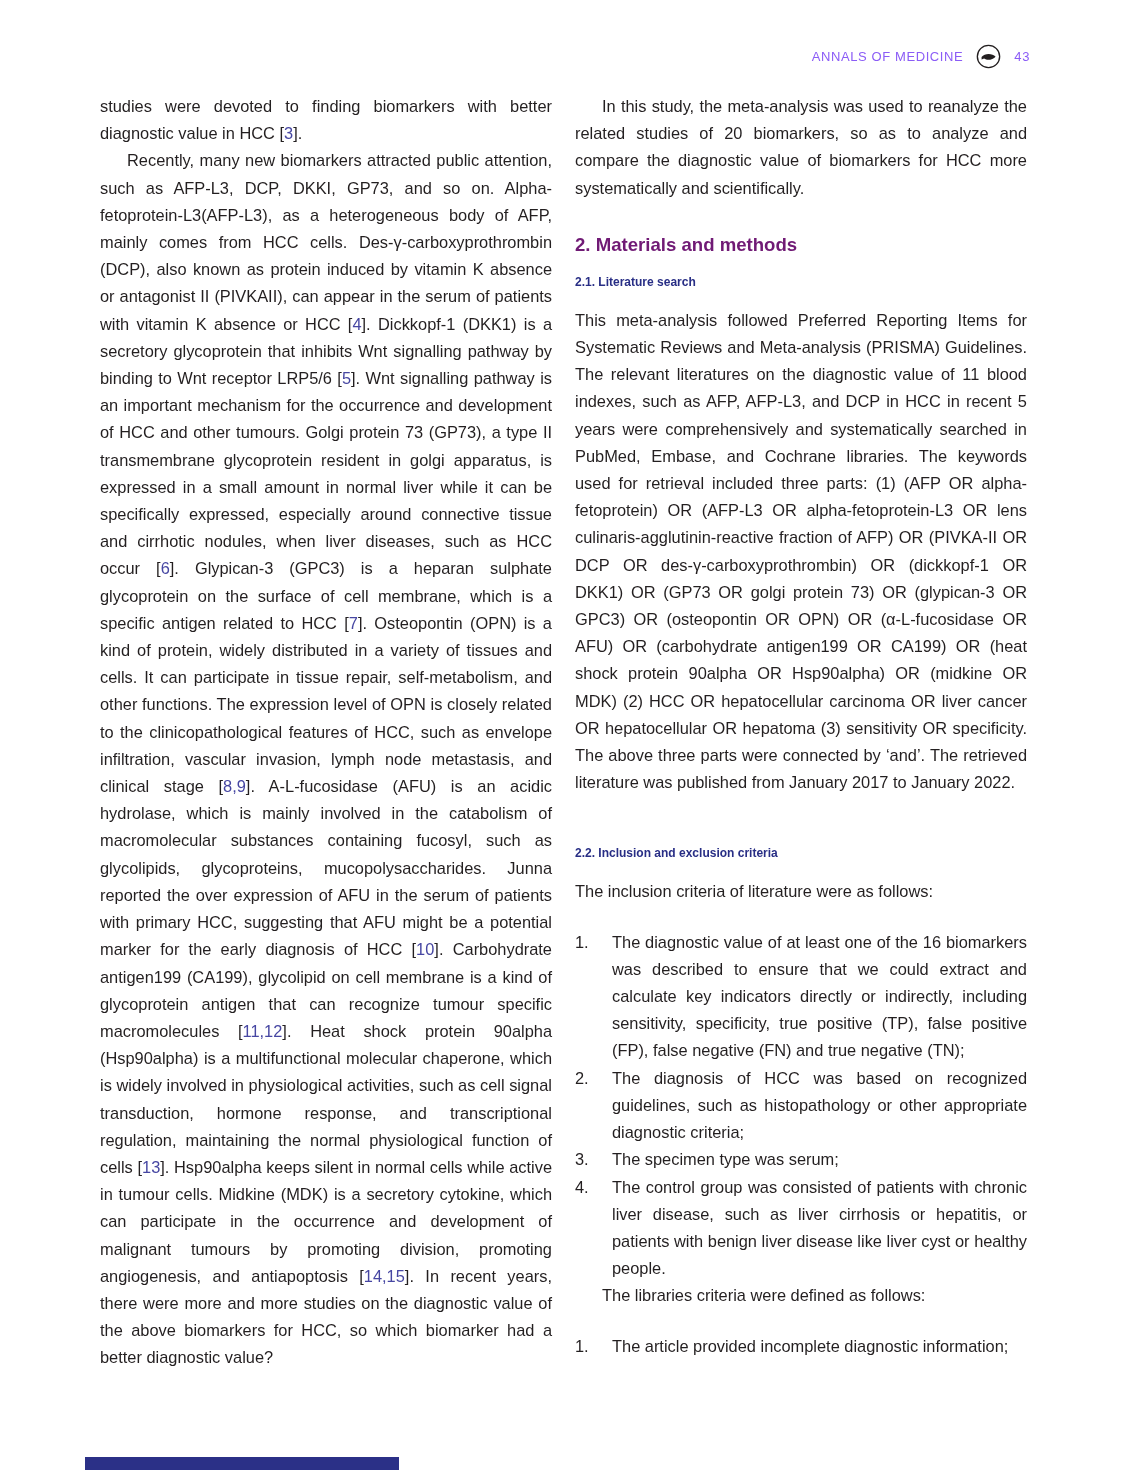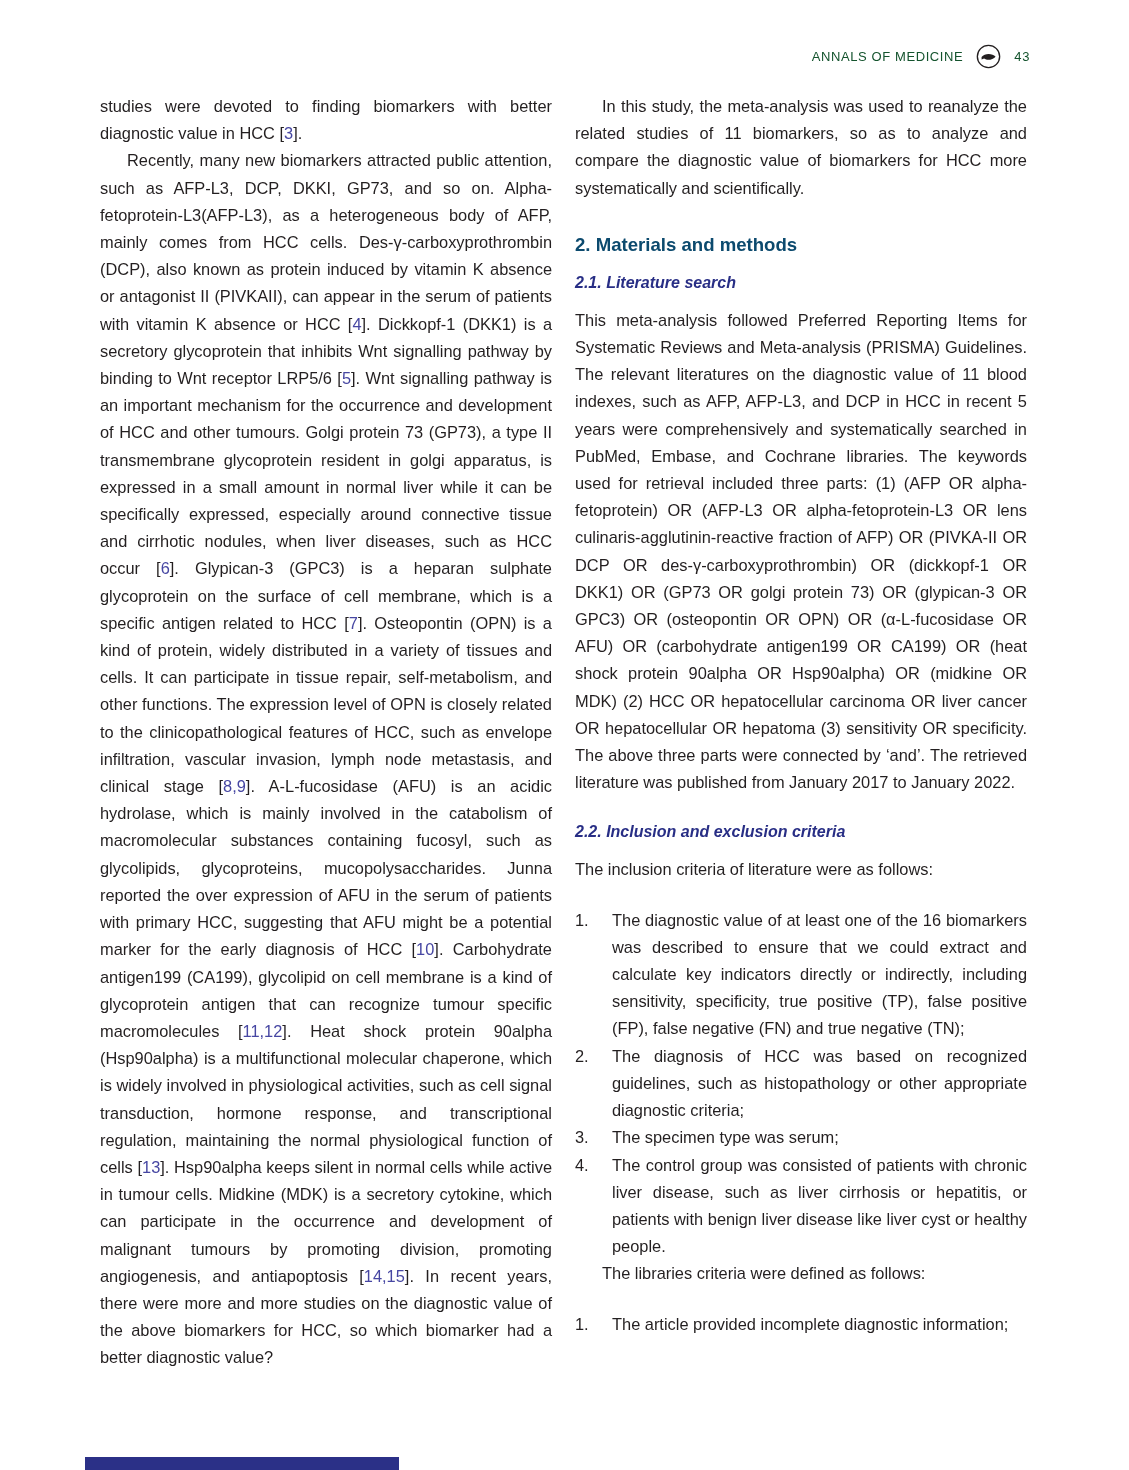--- a/index.html
+++ b/index.html
@@ -6,45 +6,45 @@
   body{
     width:1129px;height:1470px;position:relative;overflow:hidden;
     background:#ffffff;color:#231f20;
     font-family:"Liberation Sans","DejaVu Sans",sans-serif;
   }
   .page{position:absolute;inset:0;}
   
   .header-row{
     position:absolute;top:44px;left:100px;right:99px;
     display:flex;align-items:center;justify-content:flex-end;gap:13px;
-    font-size:13px;letter-spacing:.6px;color:#14532d;
+    font-size:13px;letter-spacing:.6px;color:#8b5cf6;
   }
   .journal-name{white-space:nowrap;}
   .logo{width:25px;height:25px;display:inline-block;flex:none;}
   .page-num{font-size:13px;}
   
   .columns{
     position:absolute;top:93px;left:100px;right:99px;
     display:flex;gap:23px;
   }
   .col{width:452px;flex:none;}
   p.bp{
     margin:0;font-size:16.4px;line-height:27.2px;text-align:justify;
     hyphens:auto;-webkit-hyphens:auto;color:#231f20;
   }
   p.indent{text-indent:27px;}
   h2.sec{
     margin:31px 0 8px 0;font-size:18.6px;line-height:24px;
-    color:#0c4a6e;font-weight:bold;
+    color:#701a75;font-weight:bold;
   }
   h3.subsec{
-    margin:14px 0 13px 0;font-size:16px;line-height:23px;
-    color:#282e85;font-weight:bold;font-style:italic;
+    margin:14px 0 13px 0;font-size:12px;line-height:23px;
+    color:#282e85;font-weight:bold;
   }
-  h3.subsec.gap-top{margin-top:24px;}
+  h3.subsec.gap-top{margin-top:46px;}
   .list-block{margin-top:23px;}
   .list-row{display:flex;font-size:16.4px;line-height:27.2px;}
   .list-num{flex:none;width:37px;}
   .list-text{flex:1;text-align:justify;hyphens:auto;-webkit-hyphens:auto;margin:0;}
   .mt-intro{margin-top:27px;}
   .ref{color:#4646a2;}
   
   .bottom-bar{
     position:absolute;left:85px;bottom:0;width:314px;height:13px;
     background:#2b3087;
@@ -67,21 +67,21 @@
   </div>
 
   <div class="columns">
 
     <div class="col">
       <p class="bp rich">studies were devoted to finding biomarkers with better diagnostic value in HCC [<span class="ref">3</span>].</p>
       <p class="bp rich indent">Recently, many new biomarkers attracted public attention, such as AFP-L3, DCP, DKKI, GP73, and so on. Alpha-fetoprotein-L3(AFP-L3), as a heterogeneous body of AFP, mainly comes from HCC cells. Des-γ-carboxyprothrombin (DCP), also known as protein induced by vitamin K absence or antagonist II (PIVKAII), can appear in the serum of patients with vitamin K absence or HCC [<span class="ref">4</span>]. Dickkopf-1 (DKK1) is a secretory glycoprotein that inhibits Wnt signalling pathway by binding to Wnt receptor LRP5/6 [<span class="ref">5</span>]. Wnt signalling pathway is an important mechanism for the occurrence and development of HCC and other tumours. Golgi protein 73 (GP73), a type II transmembrane glycoprotein resident in golgi apparatus, is expressed in a small amount in normal liver while it can be specifically expressed, especially around connective tissue and cirrhotic nodules, when liver diseases, such as HCC occur [<span class="ref">6</span>]. Glypican-3 (GPC3) is a heparan sulphate glycoprotein on the surface of cell membrane, which is a specific antigen related to HCC [<span class="ref">7</span>]. Osteopontin (OPN) is a kind of protein, widely distributed in a variety of tissues and cells. It can participate in tissue repair, self-metabolism, and other functions. The expression level of OPN is closely related to the clinicopathological features of HCC, such as envelope infiltration, vascular invasion, lymph node metastasis, and clinical stage [<span class="ref">8,9</span>]. A-L-fucosidase (AFU) is an acidic hydrolase, which is mainly involved in the catabolism of macromolecular substances containing fucosyl, such as glycolipids, glycoproteins, mucopolysaccharides. Junna reported the over expression of AFU in the serum of patients with primary HCC, suggesting that AFU might be a potential marker for the early diagnosis of HCC [<span class="ref">10</span>]. Carbohydrate antigen199 (CA199), glycolipid on cell membrane is a kind of glycoprotein antigen that can recognize tumour specific macromolecules [<span class="ref">11,12</span>]. Heat shock protein 90alpha (Hsp90alpha) is a multifunctional molecular chaperone, which is widely involved in physiological activities, such as cell signal transduction, hormone response, and transcriptional regulation, maintaining the normal physiological function of cells [<span class="ref">13</span>]. Hsp90alpha keeps silent in normal cells while active in tumour cells. Midkine (MDK) is a secretory cytokine, which can participate in the occurrence and development of malignant tumours by promoting division, promoting angiogenesis, and antiapoptosis [<span class="ref">14,15</span>]. In recent years, there were more and more studies on the diagnostic value of the above biomarkers for HCC, so which biomarker had a better diagnostic value?</p>
     </div>
 
     <div class="col">
-      <p class="bp rich indent">In this study, the meta-analysis was used to reanalyze the related studies of 11 biomarkers, so as to analyze and compare the diagnostic value of biomarkers for HCC more systematically and scientifically.</p>
+      <p class="bp rich indent">In this study, the meta-analysis was used to reanalyze the related studies of 20 biomarkers, so as to analyze and compare the diagnostic value of biomarkers for HCC more systematically and scientifically.</p>
 
       <h2 class="sec">2. Materials and methods</h2>
 
       <h3 class="subsec">2.1. Literature search</h3>
 
       <p class="bp rich">This meta-analysis followed Preferred Reporting Items for Systematic Reviews and Meta-analysis (PRISMA) Guidelines. The relevant literatures on the diagnostic value of 11 blood indexes, such as AFP, AFP-L3, and DCP in HCC in recent 5 years were comprehensively and systematically searched in PubMed, Embase, and Cochrane libraries. The keywords used for retrieval included three parts: (1) (AFP OR alpha-fetoprotein) OR (AFP-L3 OR alpha-fetoprotein-L3 OR lens culinaris-agglutinin-reactive fraction of AFP) OR (PIVKA-II OR DCP OR des-γ-carboxyprothrombin) OR (dickkopf-1 OR DKK1) OR (GP73 OR golgi protein 73) OR (glypican-3 OR GPC3) OR (osteopontin OR OPN) OR (α-L-fucosidase OR AFU) OR (carbohydrate antigen199 OR CA199) OR (heat shock protein 90alpha OR Hsp90alpha) OR (midkine OR MDK) (2) HCC OR hepatocellular carcinoma OR liver cancer OR hepatocellular OR hepatoma (3) sensitivity OR specificity. The above three parts were connected by ‘and’. The retrieved literature was published from January 2017 to January 2022.</p>
 
       <h3 class="subsec gap-top">2.2. Inclusion and exclusion criteria</h3>
 
       <p class="bp rich">The inclusion criteria of literature were as follows:</p>

